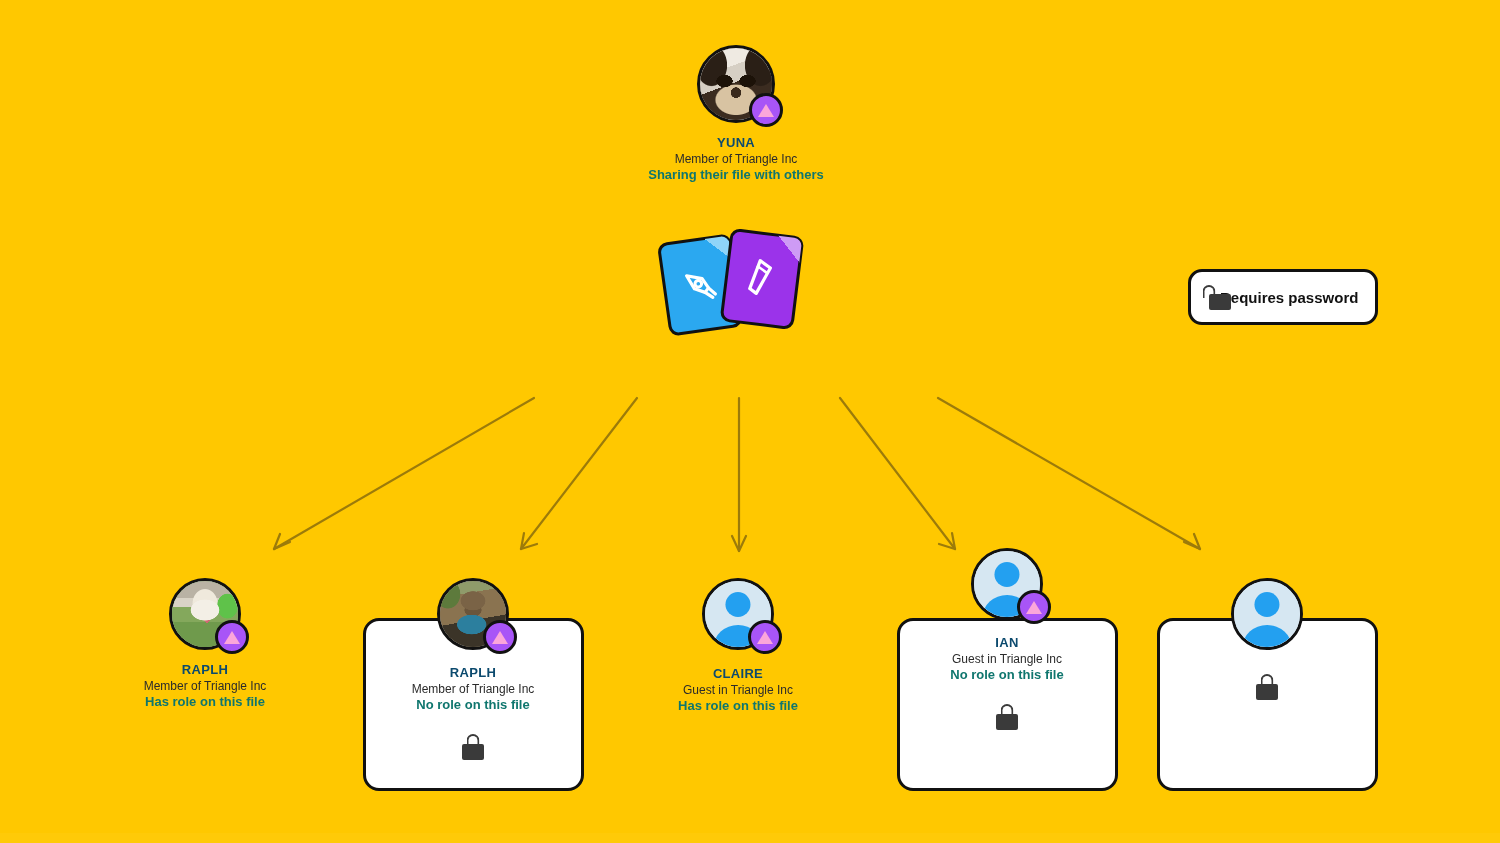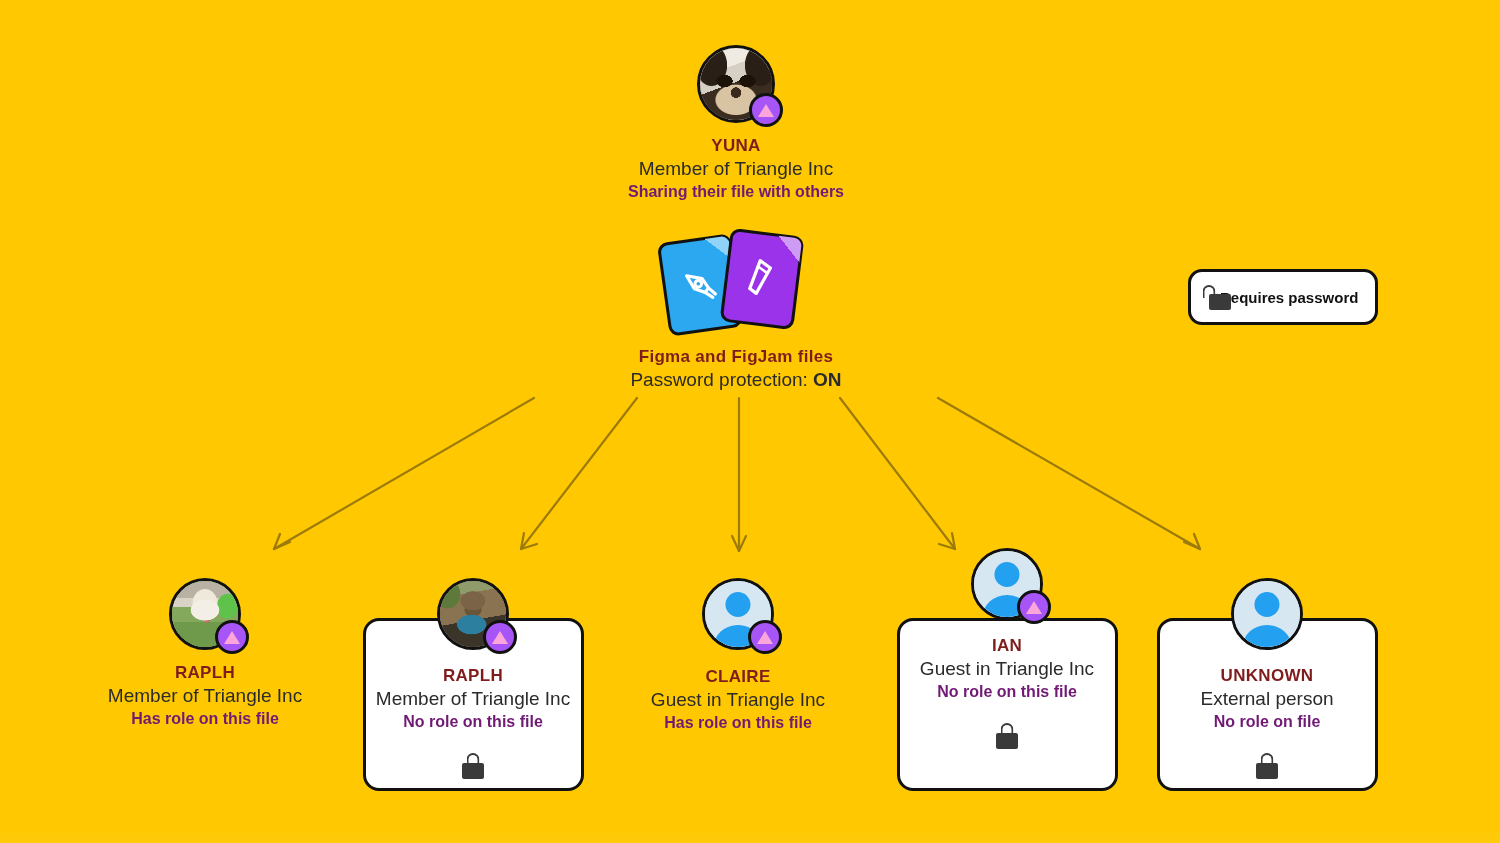--- a/index.html
+++ b/index.html
@@ -90,23 +90,23 @@
   }
   .badge .tri{
     width:0;height:0;
     border-left:8px solid transparent;
     border-right:8px solid transparent;
     border-bottom:13px solid #FBA6DA;
   }
 
   
   .labels{margin-top:8px;line-height:1.3;}
-  .l-name{font-size:17px;font-weight:bold;color:#7f1d1d;letter-spacing:.3px;}
-  .l-org{font-size:19px;font-weight:400;color:#2b2b2b;}
-  .l-role{font-size:16px;font-weight:bold;color:#701a75;}
+  .l-name{font-size:13px;font-weight:bold;color:#0c4a6e;letter-spacing:.3px;}
+  .l-org{font-size:12px;font-weight:400;color:#2b2b2b;}
+  .l-role{font-size:13px;font-weight:bold;color:#0f766e;}
 
   
   .card{
     position:absolute;
     background:#fff;
     border:3px solid #111;
     border-radius:16px;
     box-sizing:border-box;
   }
 
@@ -203,27 +203,20 @@
         </div>
         <div class="fcard purple">
           <div class="fold"></div>
           <svg class="fglyph" width="40" height="44" viewBox="0 0 40 44">
             <path d="M16 4 L27 10 L16 37 L9 33 Z" fill="none" stroke="#fff" stroke-width="3.2" stroke-linejoin="round"></path>
             <path d="M13.5 9.5 L24.5 15.5" stroke="#fff" stroke-width="2.6"></path>
           </svg>
         </div>
       </div>
     </div>
-    <div class="labels" style="margin-top:14px;">
-      <div class="l-name">Figma and FigJam files</div>
-      <div class="l-org">
-        <span>Password protection:</span>
-        <b>ON</b>
-      </div>
-    </div>
   </div>
 
   <div class="pill" style="left:1188px;top:269px;width:190px;height:56px;">
     <span class="lock">
       <span class="shackle"></span>
       <span class="body"></span>
     </span>
     <span class="pill-text">Requires password</span>
   </div>
 
@@ -311,25 +304,20 @@
 
   <div class="card" style="left:1157px;top:618px;width:221px;height:173px;"></div>
   <div class="node" style="left:1147px;top:578px;width:240px;">
     <div class="avatar-wrap">
       <div class="avatar sz-72">
         <span class="person-bg"></span>
         <span class="person-head"></span>
         <span class="person-body"></span>
       </div>
     </div>
-    <div class="labels" style="margin-top:11px;">
-      <div class="l-name card-t">UNKNOWN</div>
-      <div class="l-org card-t">External person</div>
-      <div class="l-role card-t">No role on file</div>
-    </div>
     <div style="margin-top:20px;">
       <span class="lock" style="display:inline-block;">
         <span class="shackle"></span>
         <span class="body"></span>
       </span>
     </div>
   </div>
 
   <div class="bottom-strip"></div>
 </div>

